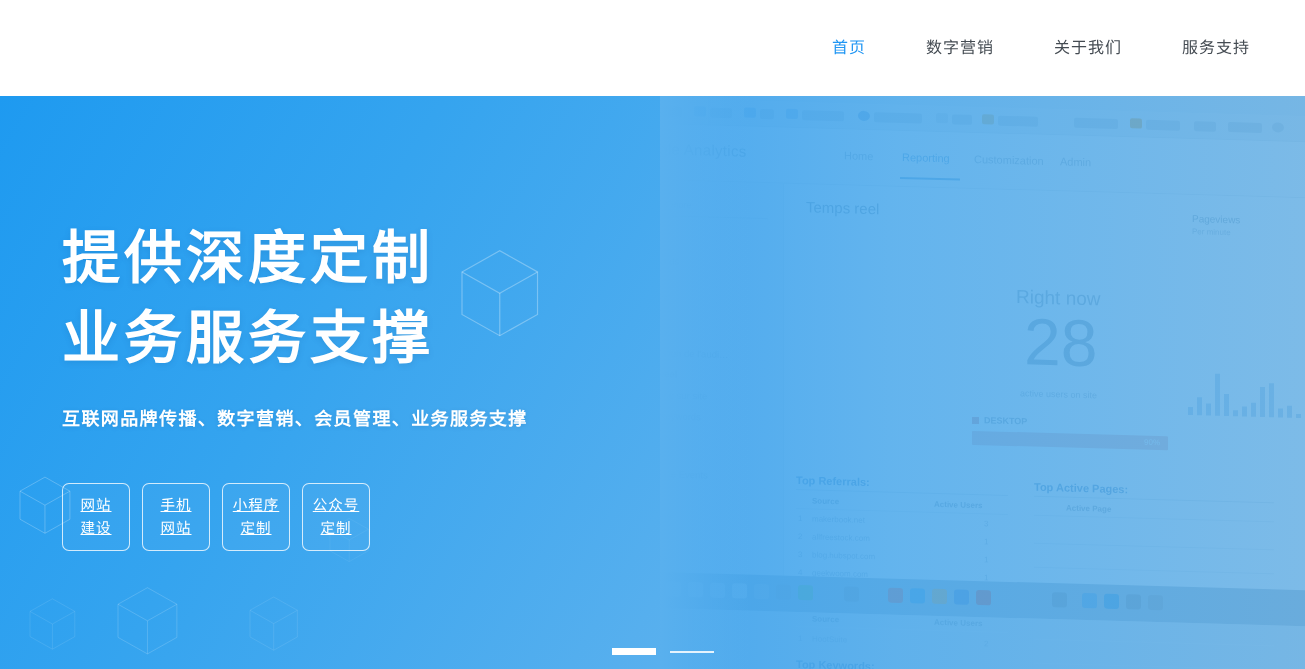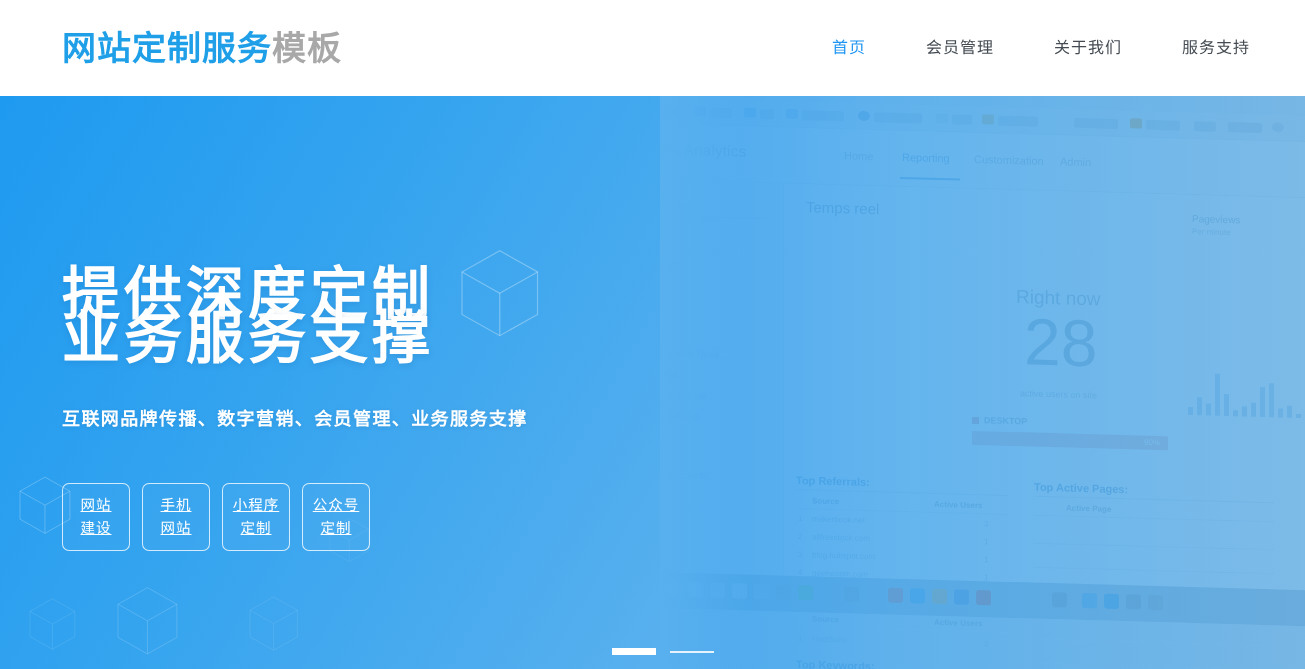--- a/index.html
+++ b/index.html
@@ -161,21 +161,21 @@
   .cubes{ position:absolute; top:0; left:0; width:1305px; height:573px; pointer-events:none;}
 
   .hero-content{ position:absolute; top:0; left:0; width:660px; height:573px; }
   .h-line{
     position:absolute; left:62px;
     color:#ffffff; font-weight:bold;
     font-size:58px; letter-spacing:4px;
     line-height:1; white-space:nowrap;
     text-shadow:0 2px 6px rgba(0,60,120,.13);
   }
-  .h-line.l1{ top:133px;margin-top:36px; }
+  .h-line.l1{ top:133px; }
   .h-line.l2{ top:213px; }
   .h-sub{
     position:absolute; left:62px; top:308px;
     color:#ffffff; font-weight:bold;
     font-size:18px; letter-spacing:1.4px;
     white-space:nowrap;
     text-shadow:0 1px 4px rgba(0,60,120,.15);
   }
   .tags{
     position:absolute; left:62px; top:387px;
@@ -200,26 +200,23 @@
     z-index:30;
   }
   .dot{ cursor:pointer; background:#ffffff; display:block; }
   .dot.active{ width:44px; height:7px; }
   .dot.idle{ width:44px; height:2px; opacity:.85; }
 </style>
 </head>
 <body>
 
 <div class="header">
-  <div class="logo">
-    <span class="logo-main">网站定制服务</span><span class="logo-sub">模板</span>
-  </div>
   <nav class="nav">
     <div class="nav-item active">首页</div>
-    <div class="nav-item">会员管理</div>
+    <div class="nav-item">数字营销</div>
     <div class="nav-item">关于我们</div>
     <div class="nav-item">服务支持</div>
   </nav>
 </div>
 
 <div class="hero">
 
   <div class="photo">
     <div class="bezel-left"></div>
     <div class="screen">

